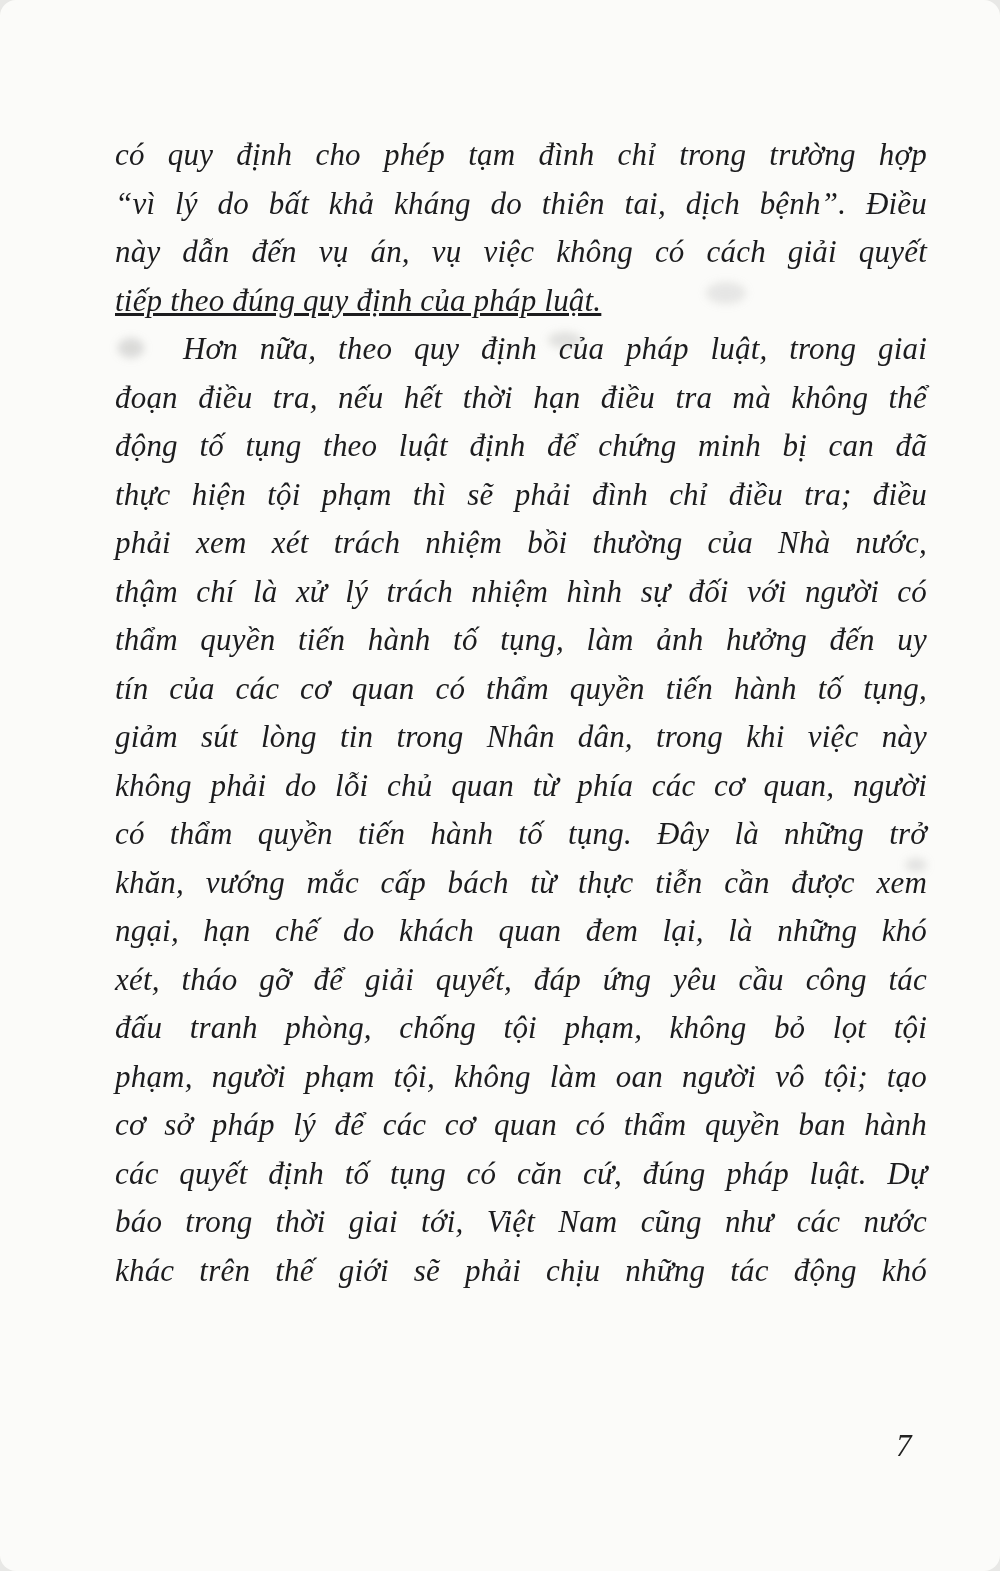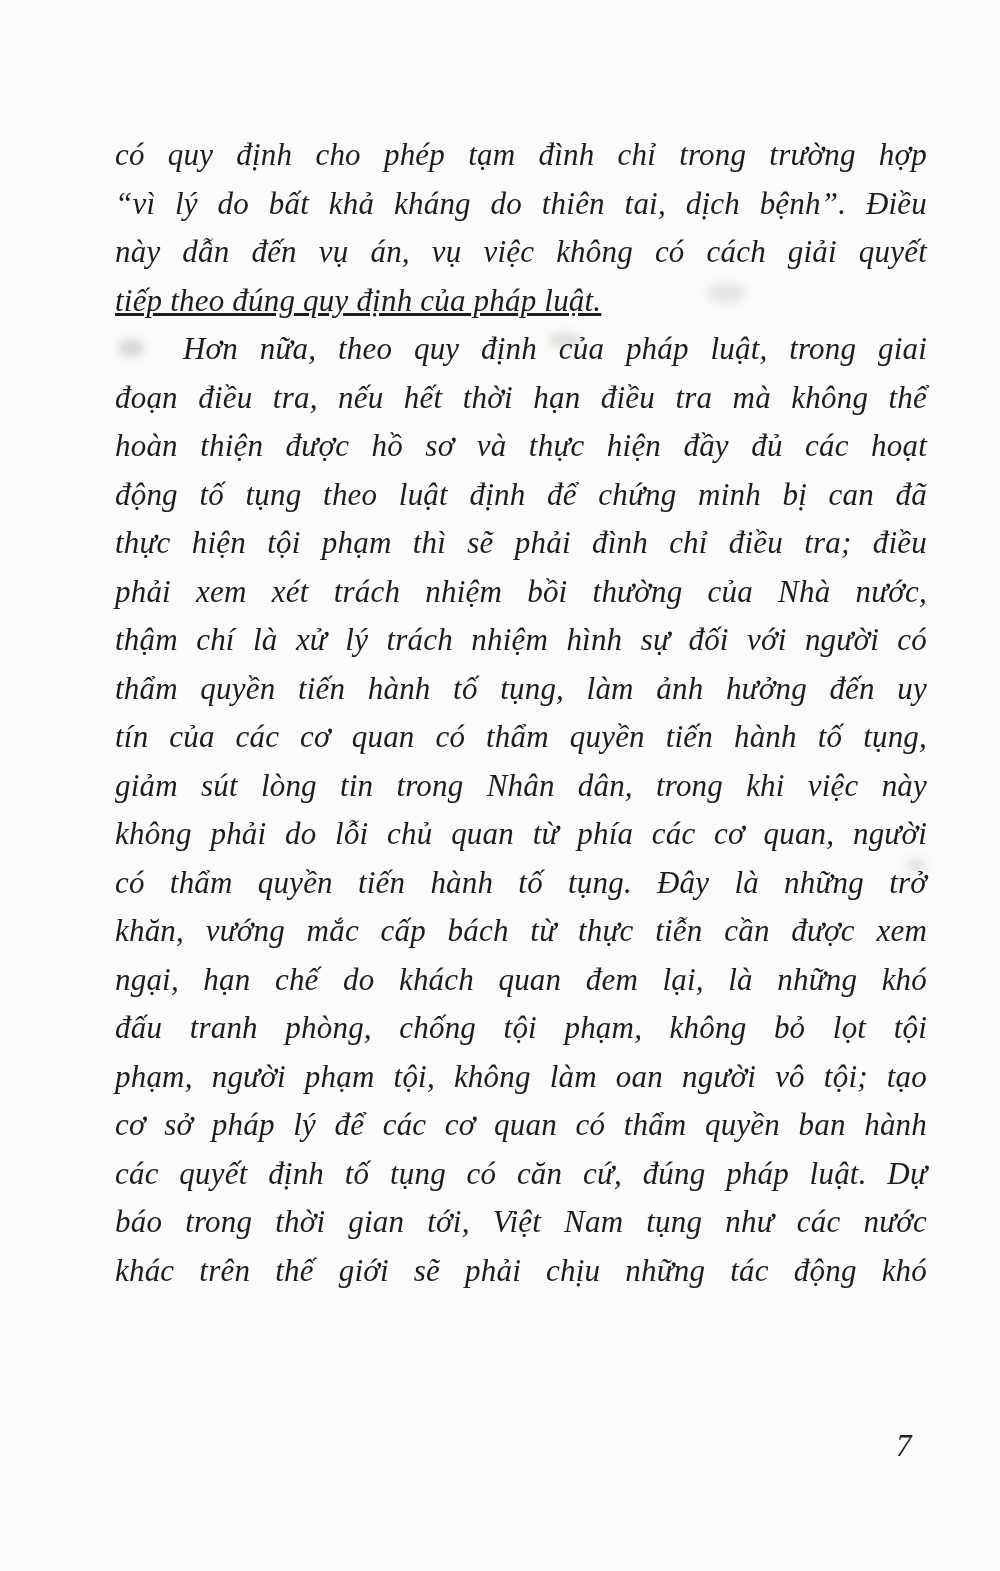--- a/index.html
+++ b/index.html
@@ -9,20 +9,21 @@
   }
   .page {
     position: relative;
     width: 1000px;
     height: 1571px;
     margin: 0 auto;
     background: #fbfbf9;
     overflow: hidden;
     font-family: "Liberation Serif", "DejaVu Serif", serif;
     color: #1c1c1e;
+    border-radius: 16px;
   }
   .text-block {
     position: absolute;
     left: 115px;
     top: 131px;
     width: 812px;
     font-style: italic;
     font-size: 31px;
     line-height: 48.5px;
     letter-spacing: 0.2px;
@@ -80,34 +81,34 @@
   <div class="smudge smudge-3"></div>
   <div class="smudge smudge-4"></div>
 
   <div class="text-block">
       <div class="line">có quy định cho phép tạm đình chỉ trong trường hợp</div>
       <div class="line">“vì lý do bất khả kháng do thiên tai, dịch bệnh”. Điều</div>
       <div class="line">này dẫn đến vụ án, vụ việc không có cách giải quyết</div>
       <div class="line para-end">tiếp theo đúng quy định của pháp luật.</div>
       <div class="line indent">Hơn nữa, theo quy định của pháp luật, trong giai</div>
       <div class="line">đoạn điều tra, nếu hết thời hạn điều tra mà không thể</div>
-      <div class="line">hoàn thiện được hồ sơ và thực hiện đầy đủ các hoạt</div>
       <div class="line">động tố tụng theo luật định để chứng minh bị can đã</div>
       <div class="line">thực hiện tội phạm thì sẽ phải đình chỉ điều tra; điều</div>
       <div class="line">phải xem xét trách nhiệm bồi thường của Nhà nước,</div>
       <div class="line">thậm chí là xử lý trách nhiệm hình sự đối với người có</div>
       <div class="line">thẩm quyền tiến hành tố tụng, làm ảnh hưởng đến uy</div>
       <div class="line">tín của các cơ quan có thẩm quyền tiến hành tố tụng,</div>
       <div class="line">giảm sút lòng tin trong Nhân dân, trong khi việc này</div>
       <div class="line">không phải do lỗi chủ quan từ phía các cơ quan, người</div>
       <div class="line">có thẩm quyền tiến hành tố tụng. Đây là những trở</div>
       <div class="line">khăn, vướng mắc cấp bách từ thực tiễn cần được xem</div>
       <div class="line">ngại, hạn chế do khách quan đem lại, là những khó</div>
+      <div class="line">xét, tháo gỡ để giải quyết, đáp ứng yêu cầu công tác</div>
       <div class="line">đấu tranh phòng, chống tội phạm, không bỏ lọt tội</div>
       <div class="line">phạm, người phạm tội, không làm oan người vô tội; tạo</div>
       <div class="line">cơ sở pháp lý để các cơ quan có thẩm quyền ban hành</div>
       <div class="line">các quyết định tố tụng có căn cứ, đúng pháp luật. Dự</div>
-      <div class="line">báo trong thời gian tới, Việt Nam tụng như các nước</div>
+      <div class="line">báo trong thời giai tới, Việt Nam cũng như các nước</div>
       <div class="line">khác trên thế giới sẽ phải chịu những tác động khó</div>
     </div>
 
   <div class="page-number">7</div>
 </div>
 
 </body></html>

